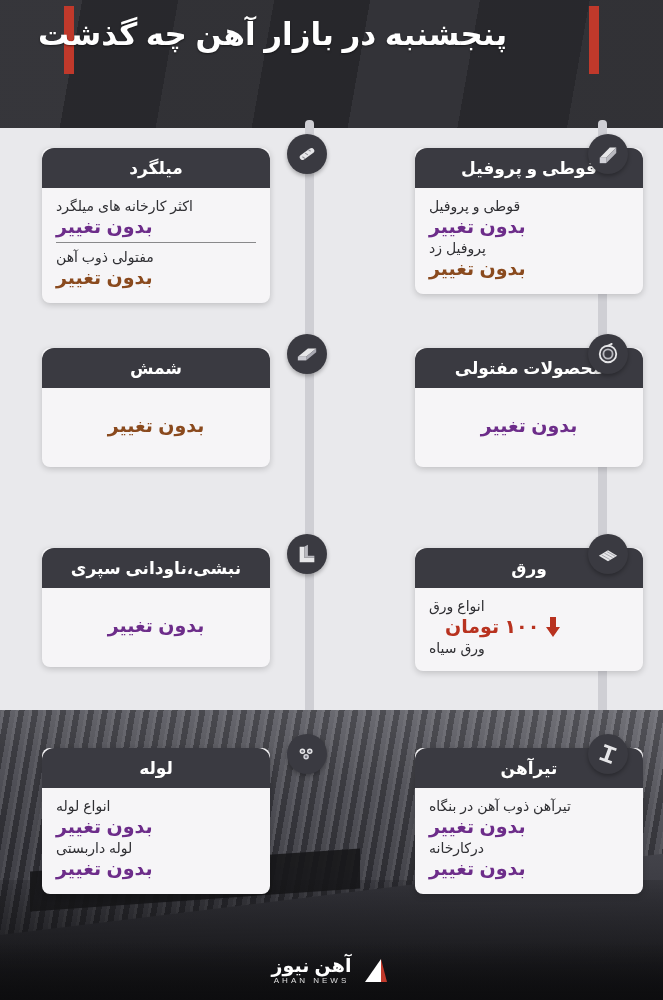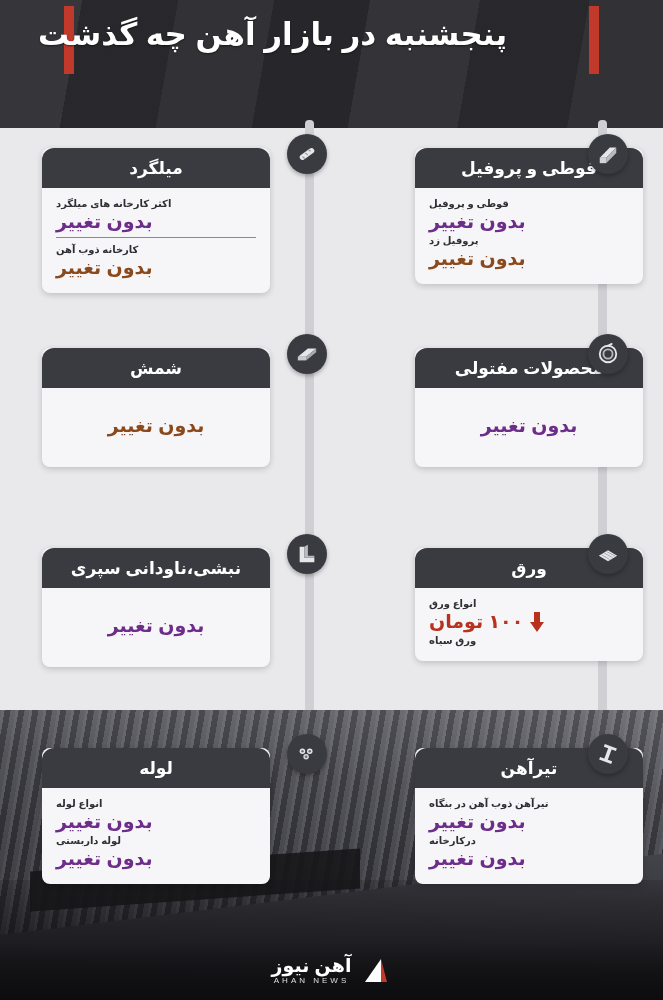--- a/index.html
+++ b/index.html
@@ -84,31 +84,31 @@
     letter-spacing: .5px;
   }
   .card-body {
     padding: 10px 14px 14px 14px;
     display: flex; flex-direction: column;
     align-items: flex-end;
   }
   .row { width: 100%; display: flex; flex-direction: column; align-items: flex-end; }
   .row + .row { margin-top: 2px; }
   .sub {
-    color: #2f2f33; font-size: 10px; font-weight: bold;
+    color: #2f2f33; font-size: 14px; font-weight: normal;
     margin-bottom: 1px;
   }
   .val {
     font-size: 19px; font-weight: bold; letter-spacing: .3px;
     display: flex; align-items: center; gap: 6px;
     flex-direction: row-reverse;
   }
   .val.purple { color: #6d2d8a; }
   .val.brown  { color: #8a4a1e; }
-  .val.red    { color: #b8321f; }
+  .val.red    { color: #b8321f; margin-left: 16px; }
   .divider {
     width: 100%; height: 1px; background: #2f2f33; opacity: .55;
     margin: 4px 0 6px 0;
   }
   .down-arrow { width: 16px; height: 22px; display: inline-block; }
   .center-only { align-items: center; justify-content: center; padding-top: 26px; padding-bottom: 30px; }
   .center-only .val { align-self: center; }
 
   
   .node {
@@ -208,21 +208,21 @@
     <div class="card-head">میلگرد</div>
     <div class="card-body">
       <div class="row">
         <div class="sub">اکثر کارخانه های میلگرد</div>
         <div class="val purple">
             <span>بدون تغییر</span>
           </div>
       </div>
       <div class="divider"></div>
       <div class="row">
-        <div class="sub">کارخانه ذوب آهن</div>
+        <div class="sub">مفتولی ذوب آهن</div>
         <div class="val brown">
             <span>بدون تغییر</span>
           </div>
       </div>
     </div>
   </div>
   <div class="node" style="top:134px; left:287px;">
     <svg viewBox="0 0 24 24">
         <rect x="3" y="9" width="18" height="6" rx="3" fill="#e6e6e8" transform="rotate(-35 12 12)"></rect>
         <g stroke="#8e8e96" stroke-width="1.1">

